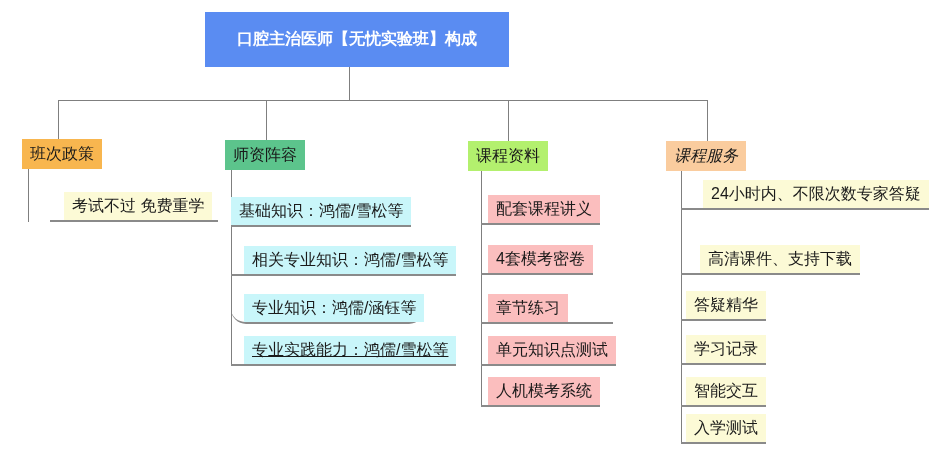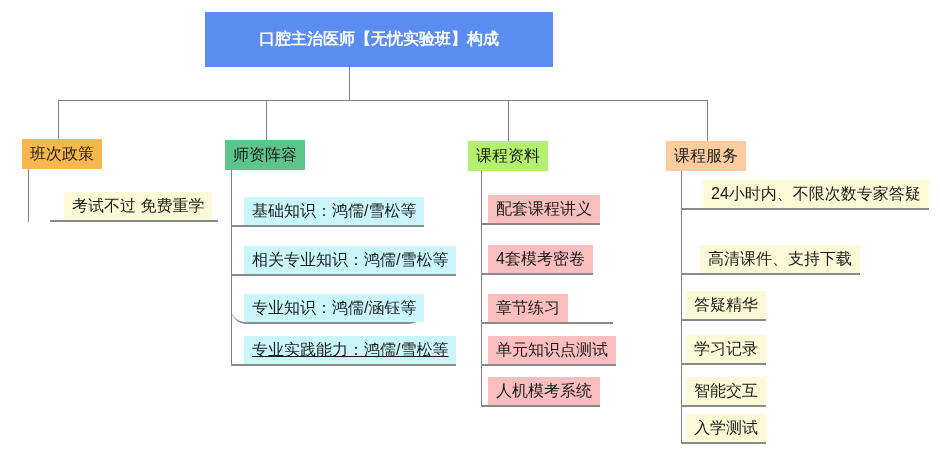--- a/index.html
+++ b/index.html
@@ -3,33 +3,33 @@
 <meta charset="utf-8">
 <style>
   html,body{margin:0;padding:0;background:#ffffff;}
   .canvas{
     position:relative;width:940px;height:456px;background:#ffffff;overflow:hidden;
     font-family:"Liberation Sans","DejaVu Sans",sans-serif;
     color:var(--node_text,#1a1a1a);
   }
   .line{position:absolute;background:var(--line,#7f7f7f);}
   .root-node{
-    position:absolute;left:205px;top:12px;width:348px;height:55px;
+    position:absolute;left:205px;top:12px;width:304px;height:55px;
     background:var(--root_bg,#5a8cf2);color:var(--root_text,#fff);
     display:flex;align-items:center;justify-content:center;
     font-size:16px;font-weight:bold;white-space:nowrap;
   }
   .branch-node{
     position:absolute;display:block;width:max-content;
     padding:6px 8px;font-size:16px;line-height:18px;white-space:nowrap;
   }
   .b-policy{background:var(--branch_policy_bg,#f8b64f);}
   .b-faculty{background:var(--branch_faculty_bg,#5cc48c);}
   .b-materials{background:var(--branch_materials_bg,#b3f06e);}
-  .b-services{background:var(--branch_services_bg,#facc9e);}
+  .b-services{background:var(--branch_services_bg,#facc9e);font-style:italic;}
   .row{
     position:absolute;border-bottom:2px solid var(--underline,#8a8a8a);
     width:max-content;
   }
   .box{
     display:block;width:max-content;
     padding:5px 8px;font-size:16px;line-height:18px;white-space:nowrap;
   }
   .c-policy{background:var(--child_policy_bg,#fcfad6);}
   .c-faculty{background:var(--child_faculty_bg,#c9f6fa);}
@@ -57,21 +57,21 @@
   </div>
   <div class="line" style="left:28px;top:169px;width:1px;height:53px;"></div>
   <div class="row" style="left:28px;top:192px;padding-left:14px;padding-right:6px;margin-left:22px;">
     <span class="box c-policy">考试不过 免费重学</span>
   </div>
 
   <div class="branch-node b-faculty" style="left:225px;top:140px;">
     <span>师资阵容</span>
   </div>
   <div class="line" style="left:231px;top:170px;width:1px;height:196px;"></div>
-  <div class="row" style="left:231px;top:197px;padding-left:13px;">
+  <div class="row" style="left:231px;top:197px;">
     <span class="box c-faculty">基础知识：鸿儒/雪松等</span>
   </div>
   <div class="row" style="left:231px;top:246px;padding-left:13px;">
     <span class="box c-faculty">相关专业知识：鸿儒/雪松等</span>
   </div>
   <div class="row" style="left:231px;top:294px;padding-left:13px;border-radius:15px;">
     <span class="box c-faculty">专业知识：鸿儒/涵钰等</span>
   </div>
   <div class="row" style="left:231px;top:336px;padding-left:13px;text-decoration:underline;">
     <span class="box c-faculty">专业实践能力：鸿儒/雪松等</span>

